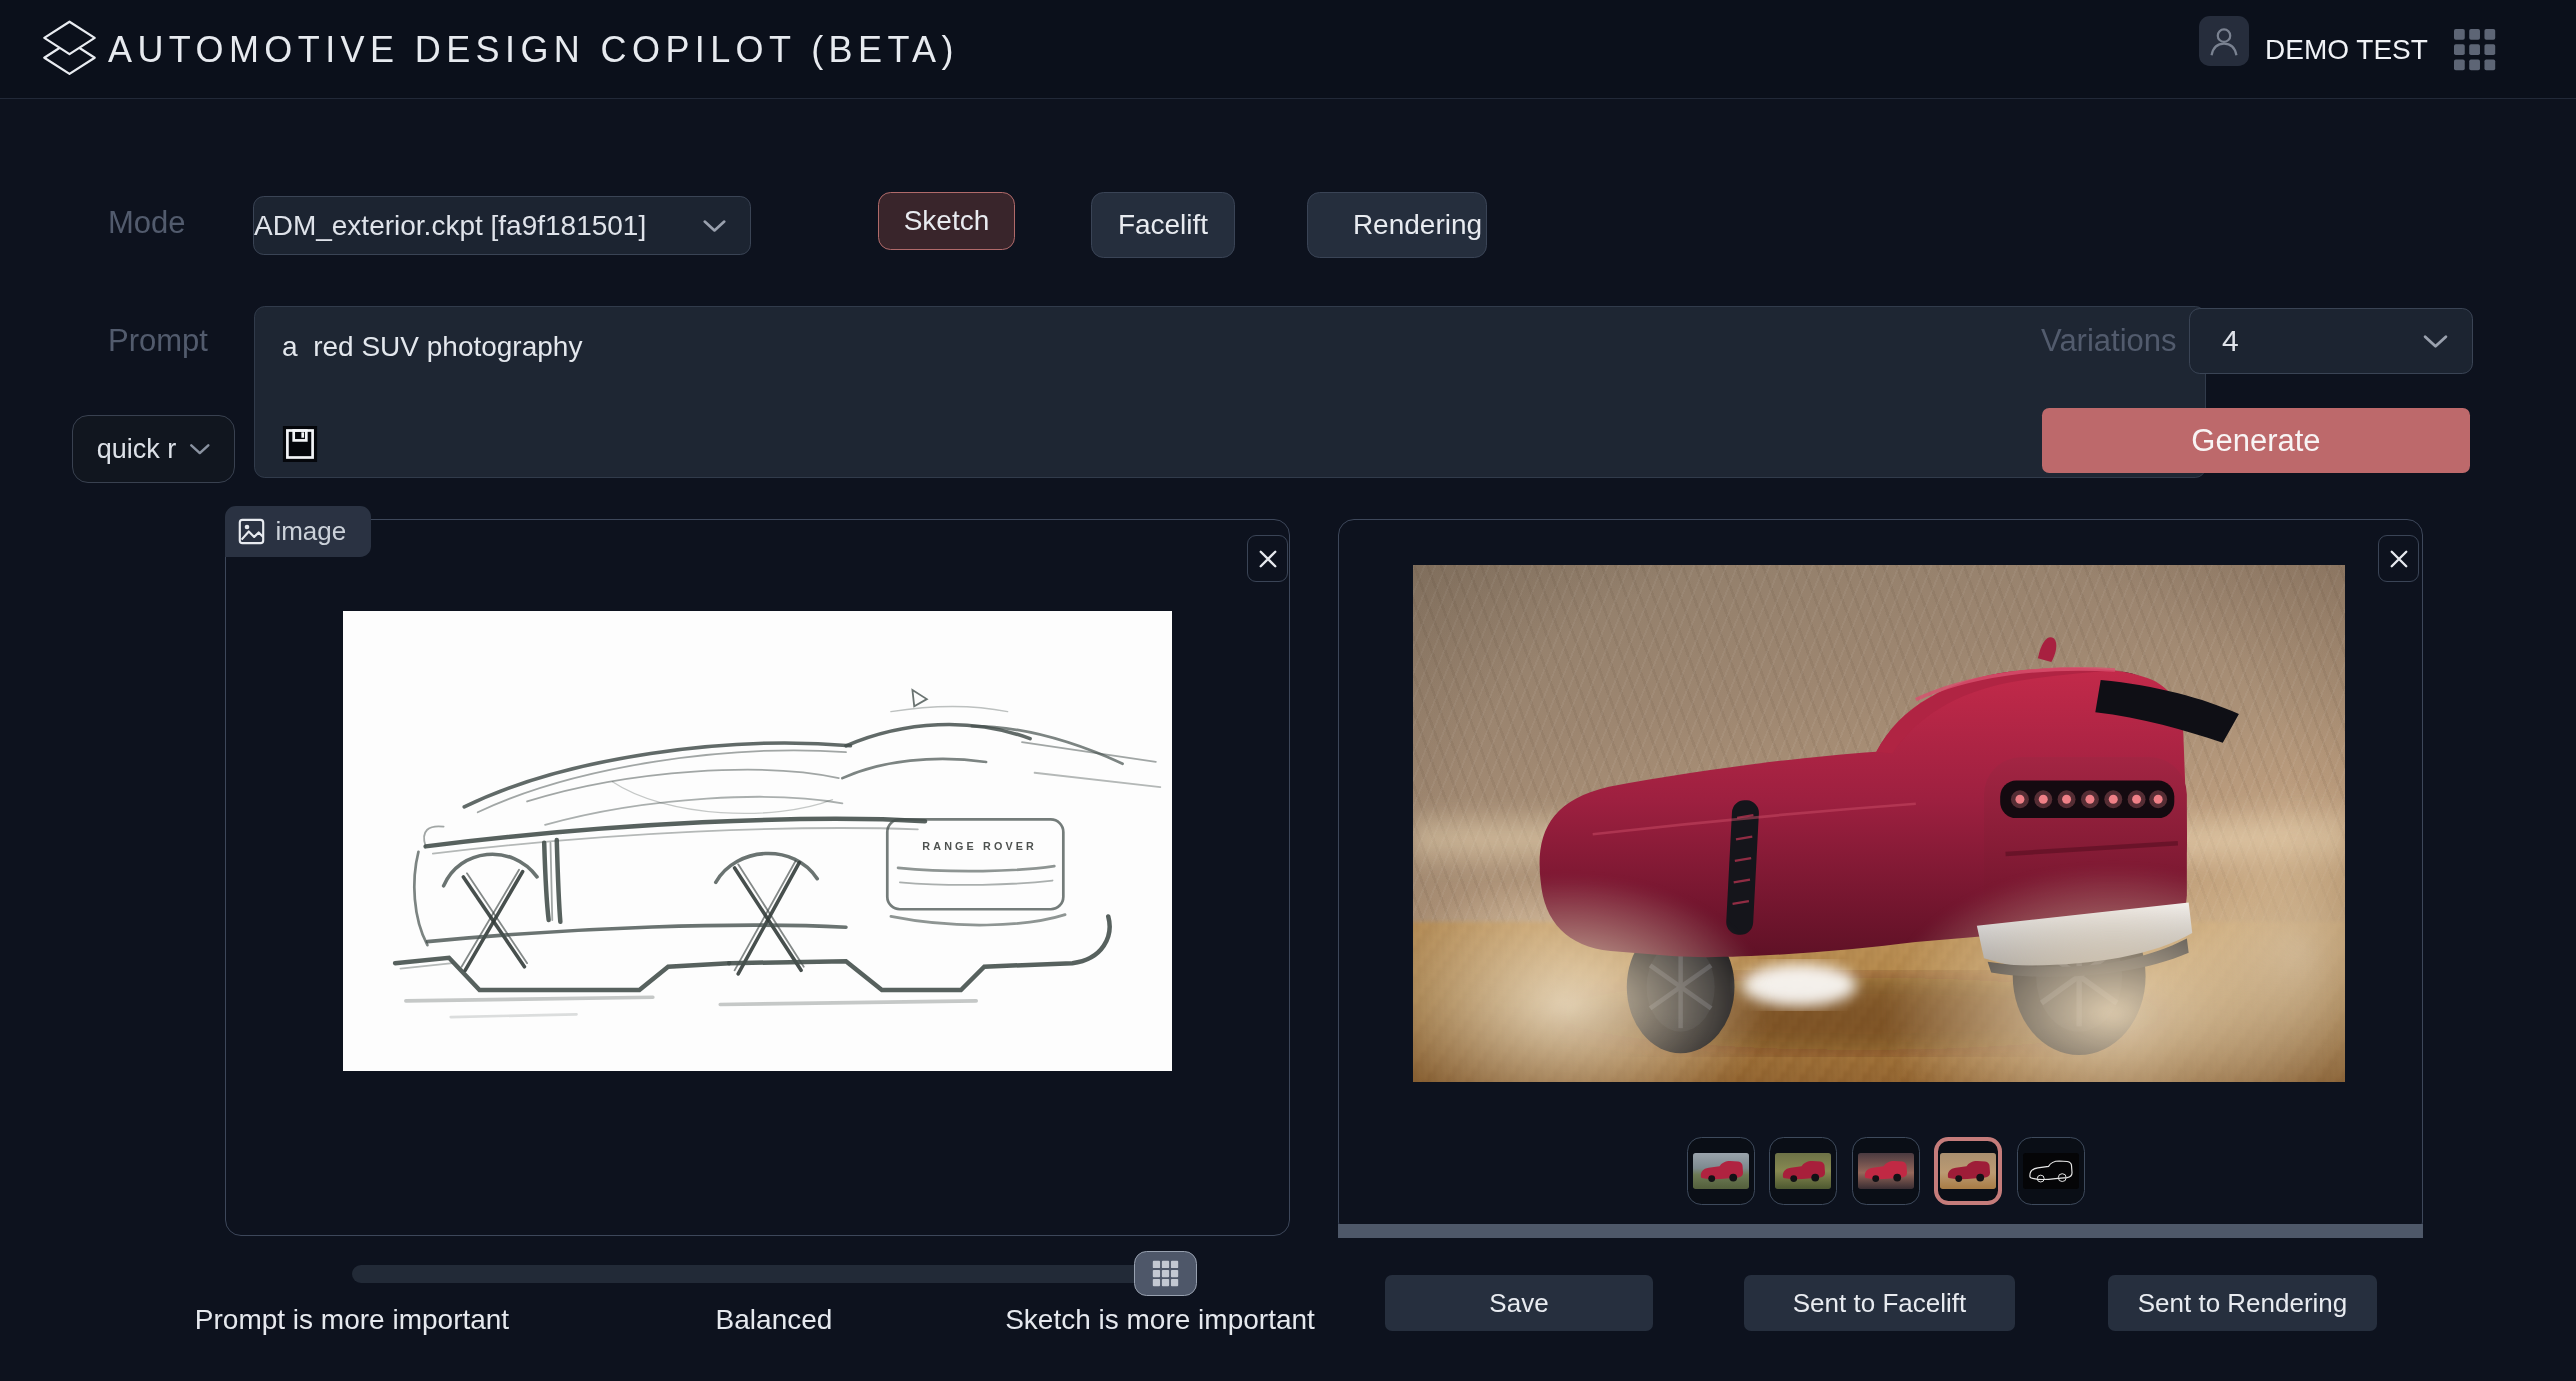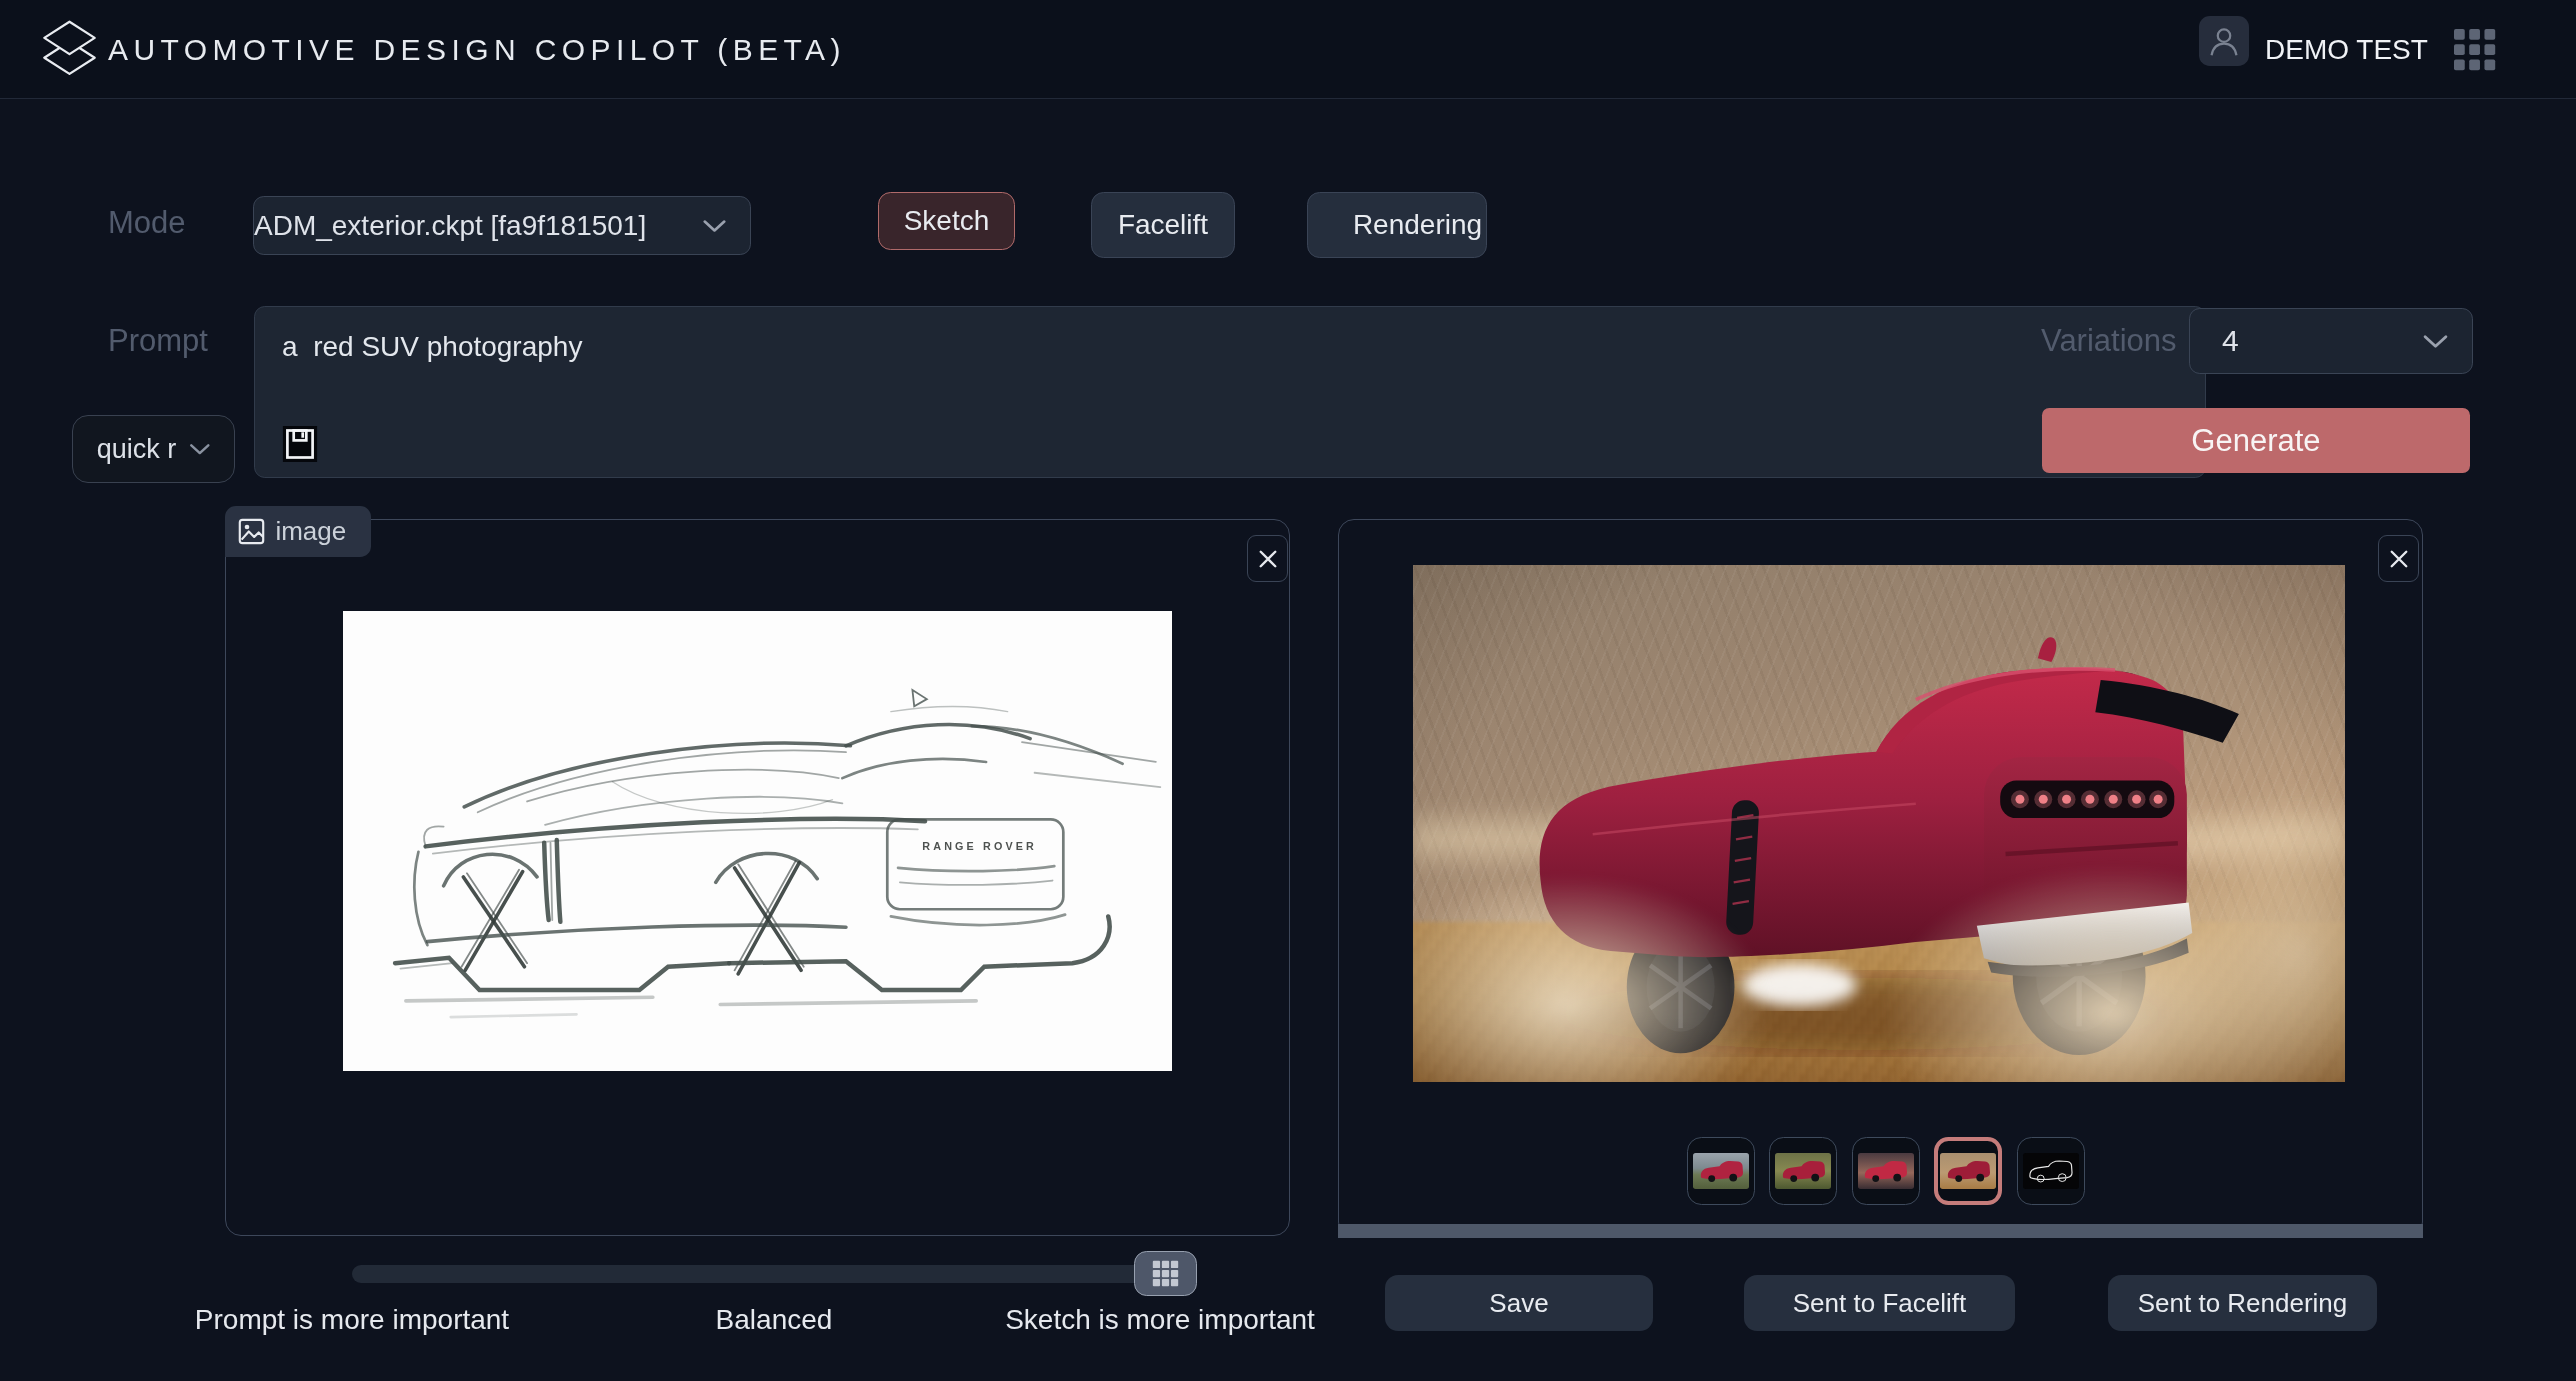--- a/index.html
+++ b/index.html
@@ -10,21 +10,21 @@
     font-family:"Liberation Sans","DejaVu Sans",sans-serif;
     color:#e8ebf0;
   }
   .abs { position:absolute; }
 
   
   #header { position:absolute; left:0; top:0; width:2576px; height:99px;
     background:#0b101b; border-bottom:1.8px solid #222938; z-index:5; }
   #logo { position:absolute; left:38px; top:18px; }
   #app-title { position:absolute; left:108px; top:0; height:99px; line-height:99px;
-    font-size:30px; letter-spacing:5.4px; color:#e7eaef; font-weight:400; }
+    font-size:36px; letter-spacing:5.4px; color:#e7eaef; font-weight:400; }
   #avatar { position:absolute; left:2199px; top:16px; width:50px; height:50px;
     border-radius:10.8px; background:#262d3c; display:flex; align-items:center; justify-content:center; cursor:pointer; }
   #user-name { position:absolute; left:2265px; top:0; height:99px; line-height:99px; font-size:28px; color:#f0f2f6; }
   #apps-grid { position:absolute; left:2454px; top:29px; cursor:pointer; }
 
   
   .field-label { font-size:31px; color:#525b6d; }
 
   
   .select {
@@ -114,21 +114,21 @@
   .scene svg { position:absolute; left:3.6px; top:7.2px; }
   .sc1 { background:linear-gradient(180deg,#9aa3ac 0%,#7d8a8f 42%,#6d7a55 60%,#535f3b 100%); }
   .sc2 { background:linear-gradient(180deg,#6d7247 0%,#878951 50%,#4d5830 100%); }
   .sc3 { background:linear-gradient(180deg,#4a3a40 0%,#95675a 55%,#392d32 100%); }
   .sc4 { background:linear-gradient(180deg,#a98f6f 0%,#bb9a72 55%,#a87c45 100%); }
   .sc5 { background:#050507; }
 
   #hscrollbar { position:absolute; left:1338px; top:1224px; width:1085px; height:13.5px; background:#4e5869; z-index:6; cursor:pointer; }
 
   .action-btn {
-    position:absolute; top:1275px; height:56px; border-radius:13px; background:#262f3e; border:none;
+    position:absolute; top:1275px; height:56px; border-radius:7px; background:#262f3e; border:none;
     font-size:26px; color:#e8ebf0; cursor:pointer; font-family:"Liberation Sans","DejaVu Sans",sans-serif;
   }
 </style>
 </head>
 <body>
 
 <div id="header">
   <svg id="logo" width="63" height="65" viewBox="0 0 70 72">
     <path d="M35 26 L63 44 L35 62 L7 44 Z" fill="none" stroke="#e9ecf1" stroke-width="2.5" stroke-linejoin="round"></path>
     <path d="M35 4 L63 22 L35 40 L7 22 Z" fill="#0b101b" stroke="#e9ecf1" stroke-width="2.5" stroke-linejoin="round"></path>

